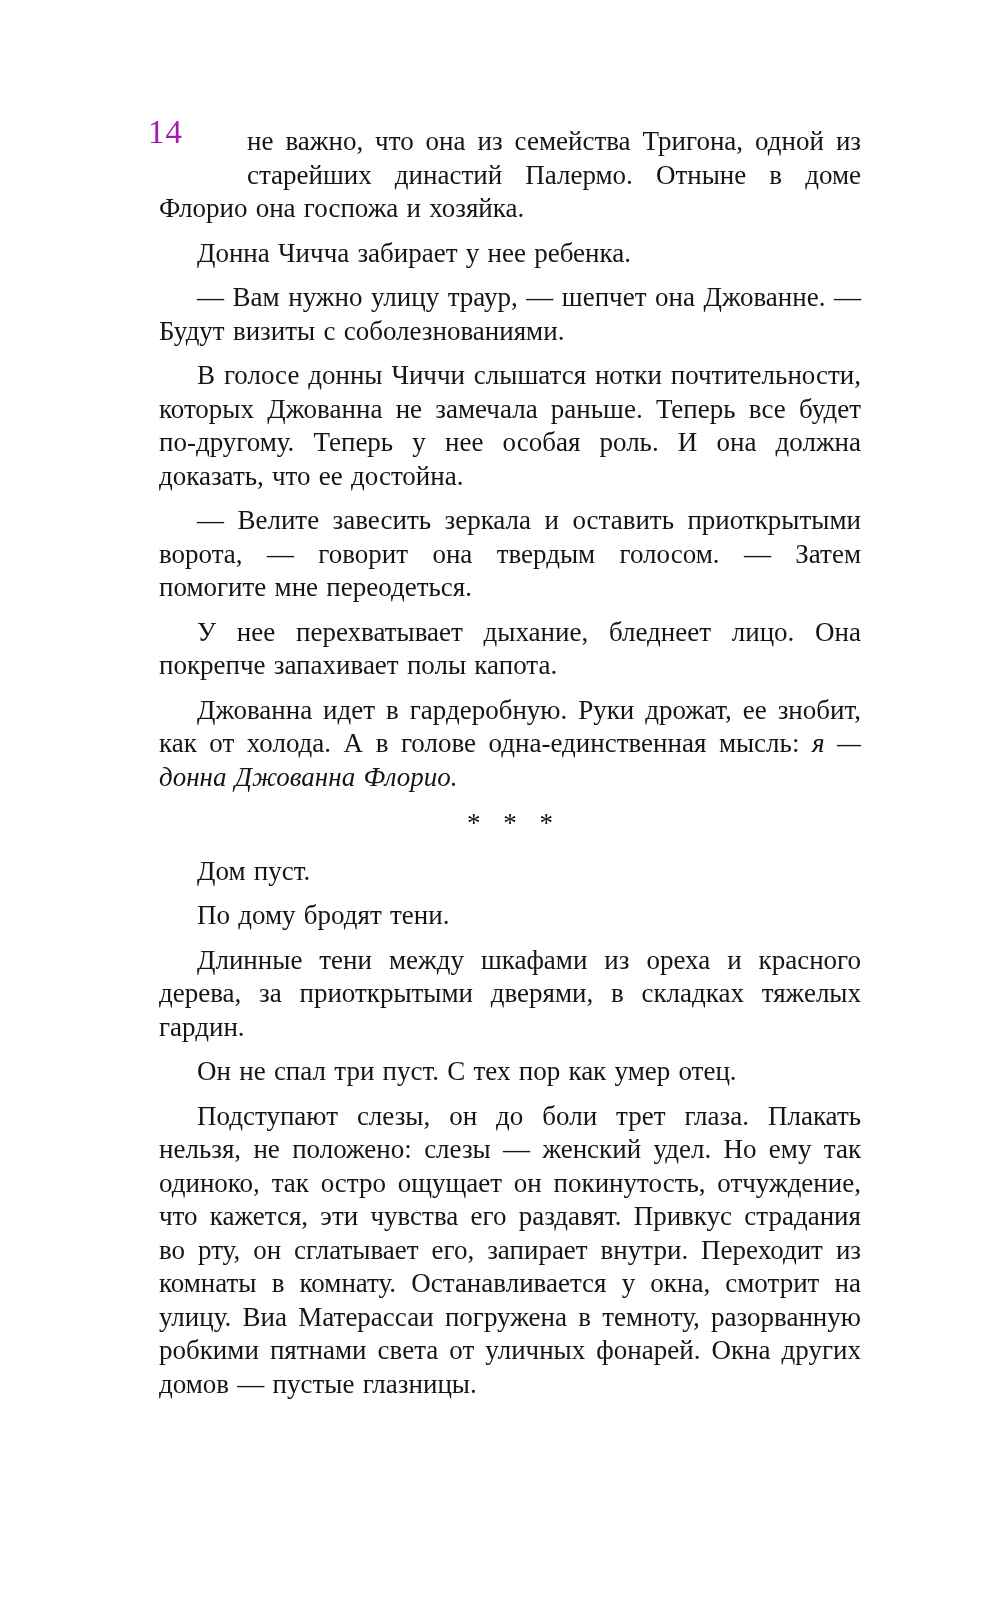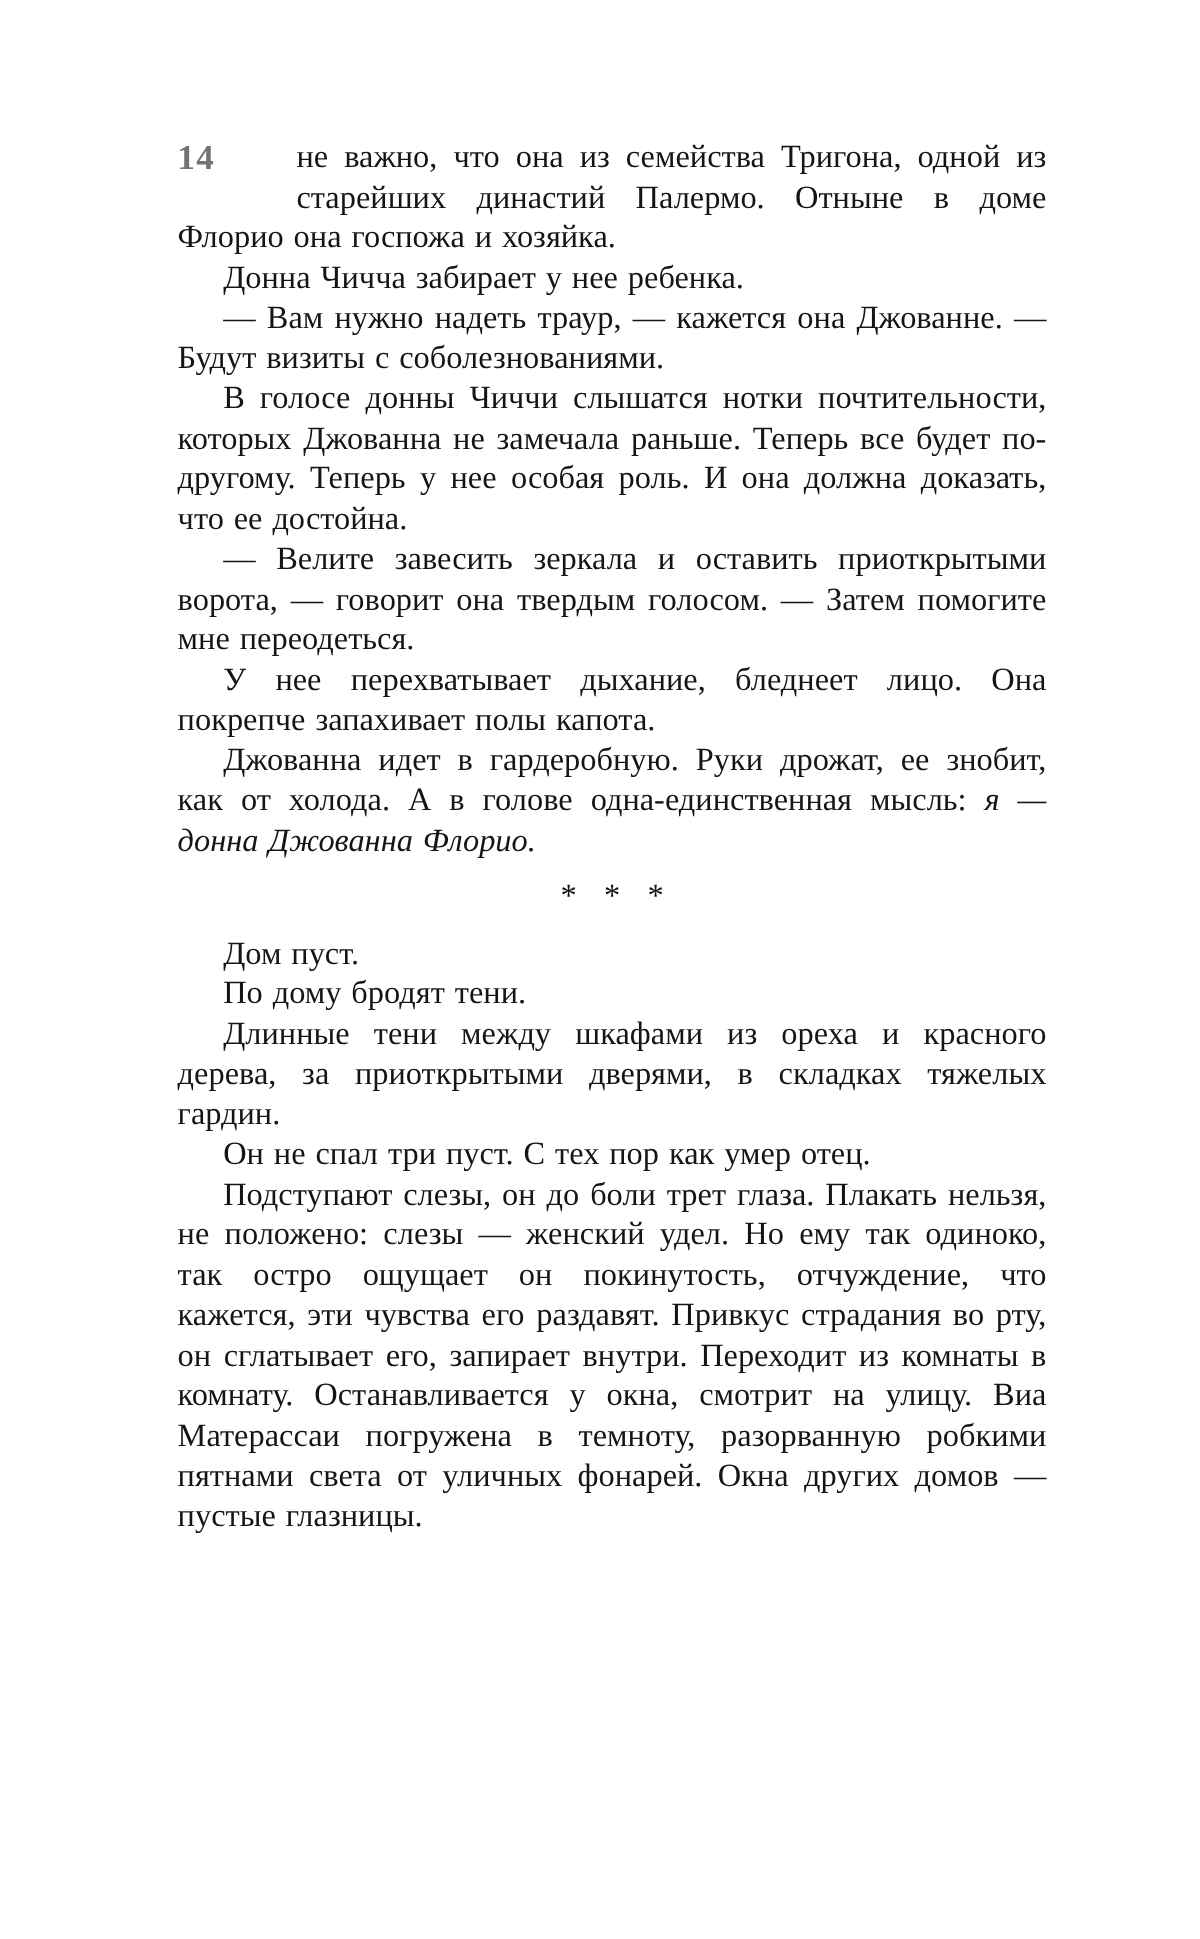--- a/index.html
+++ b/index.html
@@ -16,28 +16,28 @@
   }
   .page {
     box-sizing: content-box;
     width: 724px;
     padding: 114px 128px 0 148px;
   }
   .page-number {
     float: left;
     width: 99px;
     height: 67px;
-    font-size: 29px;
-    font-weight: bold;
+    font-size: 33px;
+    font-weight: normal;
     line-height: 36px;
     letter-spacing: 1px;
-    color: #737373;
+    color: #a21caf;
   }
   .flow p {
-    margin: 0;
+    margin: 11px;
     font-size: 27px;
     line-height: 33.5px;
     text-align: justify;
     word-spacing: 1.5px;
   }
   .flow p.indent {
     text-indent: 38px;
   }
   .flow .italic {
     font-style: italic;
@@ -52,21 +52,21 @@
   }
 </style>
 </head>
 <body>
 
 <main class="page">
   <div class="page-number">14</div>
   <section class="flow">
       <p class=""><span>не важно, что она из семейства Тригона, одной из старейших династий Палермо. Отныне в доме Флорио она госпожа и хозяйка.</span></p>
       <p class="indent"><span>Донна Чичча забирает у нее ребенка.</span></p>
-      <p class="indent"><span>— Вам нужно надеть траур, — кажется она Джованне. — Будут визиты с соболезнованиями.</span></p>
+      <p class="indent"><span>— Вам нужно улицу траур, — шепчет она Джованне. — Будут визиты с соболезнованиями.</span></p>
       <p class="indent"><span>В голосе донны Чиччи слышатся нотки почтительности, которых Джованна не замечала раньше. Теперь все будет по-другому. Теперь у нее особая роль. И она должна доказать, что ее достойна.</span></p>
       <p class="indent"><span>— Велите завесить зеркала и оставить приоткрытыми ворота, — говорит она твердым голосом. — Затем помогите мне переодеться.</span></p>
       <p class="indent"><span>У нее перехватывает дыхание, бледнеет лицо. Она покрепче запахивает полы капота.</span></p>
       <p class="indent"><span>Джованна идет в гардеробную. Руки дрожат, ее знобит, как от холода. А в голове одна-единственная мысль: </span><span class="italic">я — донна Джованна Флорио.</span></p>
       <div class="separator">* * *</div>
       <p class="indent"><span>Дом пуст.</span></p>
       <p class="indent"><span>По дому бродят тени.</span></p>
       <p class="indent"><span>Длинные тени между шкафами из ореха и красного дерева, за приоткрытыми дверями, в складках тяжелых гардин.</span></p>
       <p class="indent"><span>Он не спал три пуст. С тех пор как умер отец.</span></p>
       <p class="indent"><span>Подступают слезы, он до боли трет глаза. Плакать нельзя, не положено: слезы — женский удел. Но ему так одиноко, так остро ощущает он покинутость, отчуждение, что кажется, эти чувства его раздавят. Привкус страдания во рту, он сглатывает его, запирает внутри. Переходит из комнаты в комнату. Останавливается у окна, смотрит на улицу. Виа Матерассаи погружена в темноту, разорванную робкими пятнами света от уличных фонарей. Окна других домов — пустые глазницы.</span></p>

